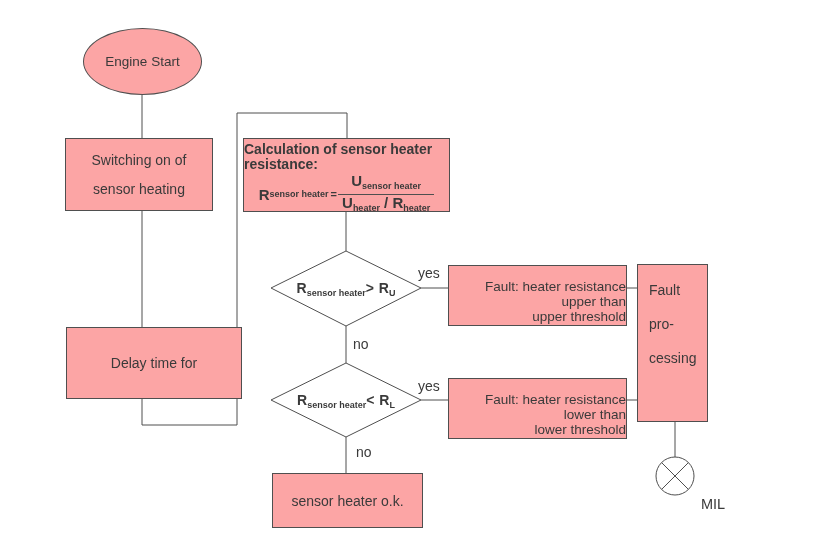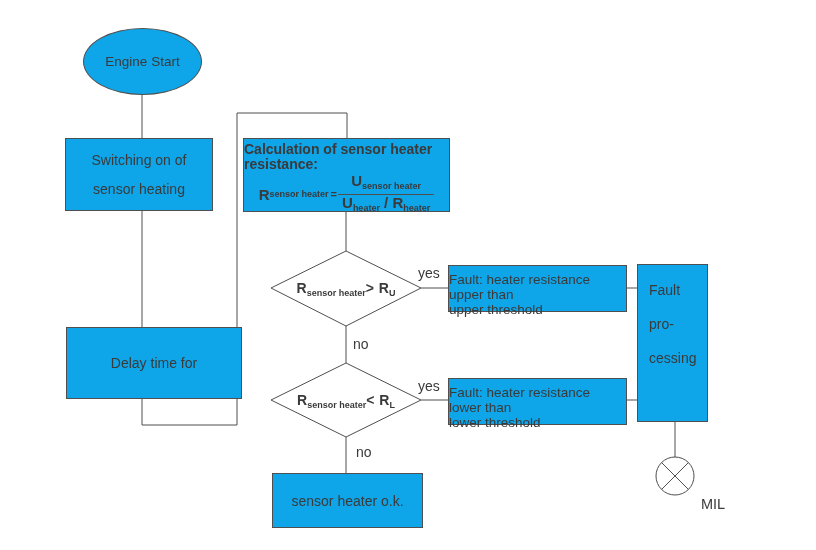--- a/index.html
+++ b/index.html
@@ -2,40 +2,40 @@
 <html><head>
 <meta charset="utf-8">
 <style>
   html,body { margin:0; padding:0; background:#ffffff; }
   .canvas {
     position:relative; width:816px; height:550px; background:#ffffff;
     font-family:"Liberation Sans", sans-serif; color:#3a3a3a; overflow:hidden;
   }
   svg.layer { position:absolute; left:0; top:0; width:816px; height:550px; }
   .node {
-    position:absolute; box-sizing:border-box; background:#0ea5e9;
+    position:absolute; box-sizing:border-box; background:#fca5a5;
     border:1px solid #4f4f4f; font-size:14px; color:#3a3a3a;
   }
   .terminator {
     left:83px; top:28px; width:119px; height:67px; border-radius:50%;
     display:flex; align-items:center; justify-content:center; font-size:13.5px;
   }
   .proc2 { display:flex; flex-direction:column; justify-content:space-evenly; text-align:center; }
   .switching { left:65px; top:138px; width:148px; height:73px; }
   .delay     { left:66px; top:327px; width:176px; height:72px; }
   .calc { left:243px; top:138px; width:207px; height:74px; text-align:left; font-size:14px; line-height:15px; padding-top:3px;font-weight:bold; }
   .formula { display:flex; align-items:center; justify-content:center; margin-top:2px; font-size:15px; }
   .sub { font-size:9px; vertical-align:-3px; }
   .eq { font-size:11px; margin:0 1px 0 2px; vertical-align:-2px; }
   .frac { display:inline-flex; flex-direction:column; align-items:center; line-height:14px; }
   .frac .num { padding:0 4px 1px; }
   .frac .den { border-top:1px solid #4f4f4f; padding:1px 4px 0; }
   .fault {
-    width:179px; height:47px; font-size:13.5px; line-height:15px;
-    text-align:left; padding-top:6px;
+    width:179px; height:61px; font-size:13.5px; line-height:15px;
+    text-align:right; padding-top:13px;
   }
   .fault-upper { left:448px; top:265px; }
   .fault-lower { left:448px; top:378px; }
   .fault-proc {
     left:637px; top:264px; width:71px; height:158px;
     padding:8px 0 0 11px; line-height:34px; font-size:14px;
   }
   .okbox {
     left:272px; top:473px; width:151px; height:55px;
     display:flex; align-items:center; justify-content:center; font-size:14px;

